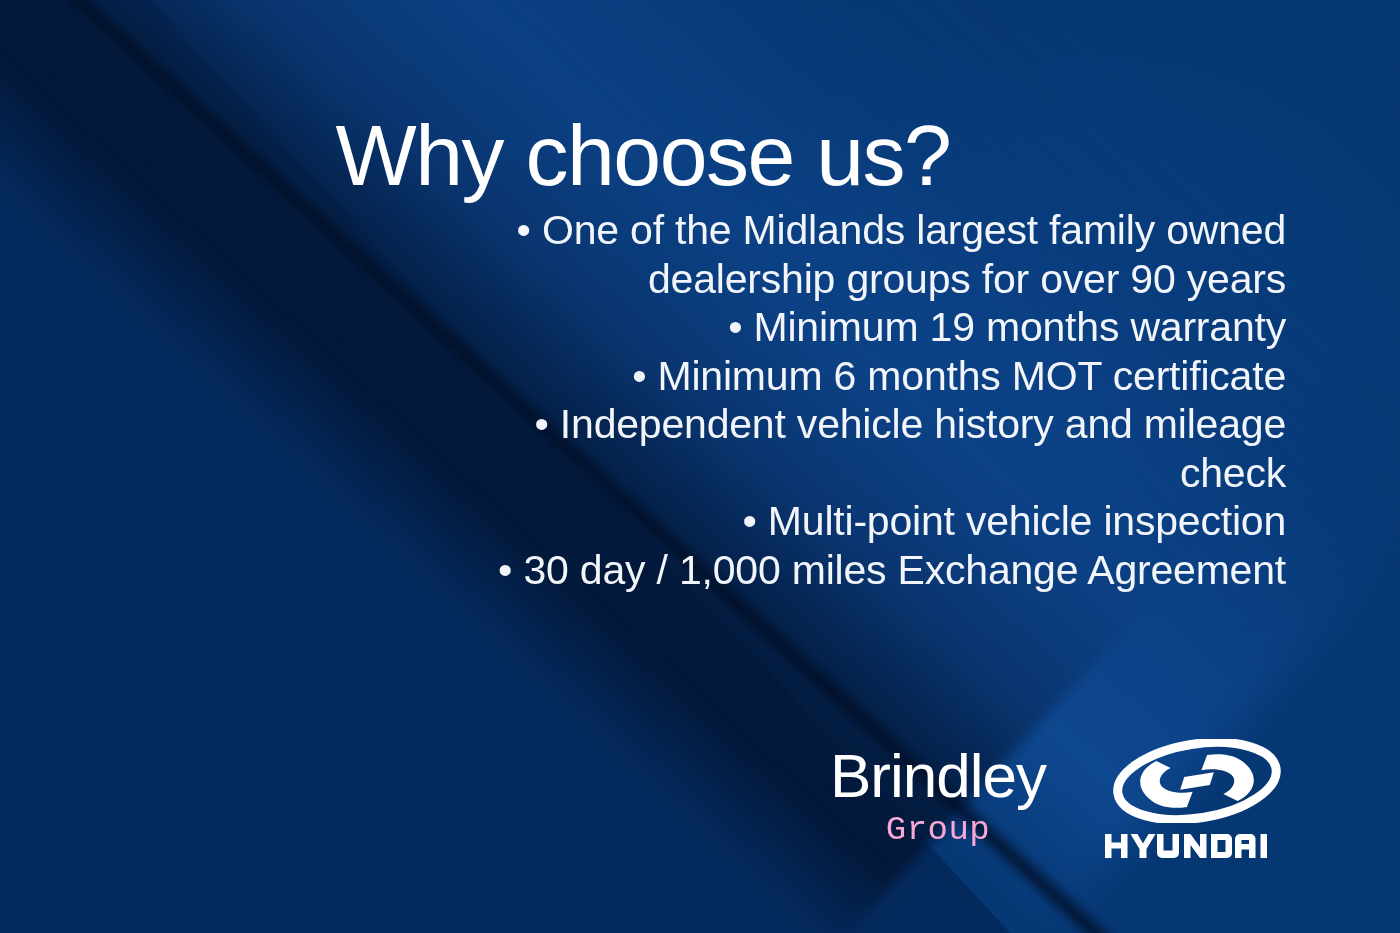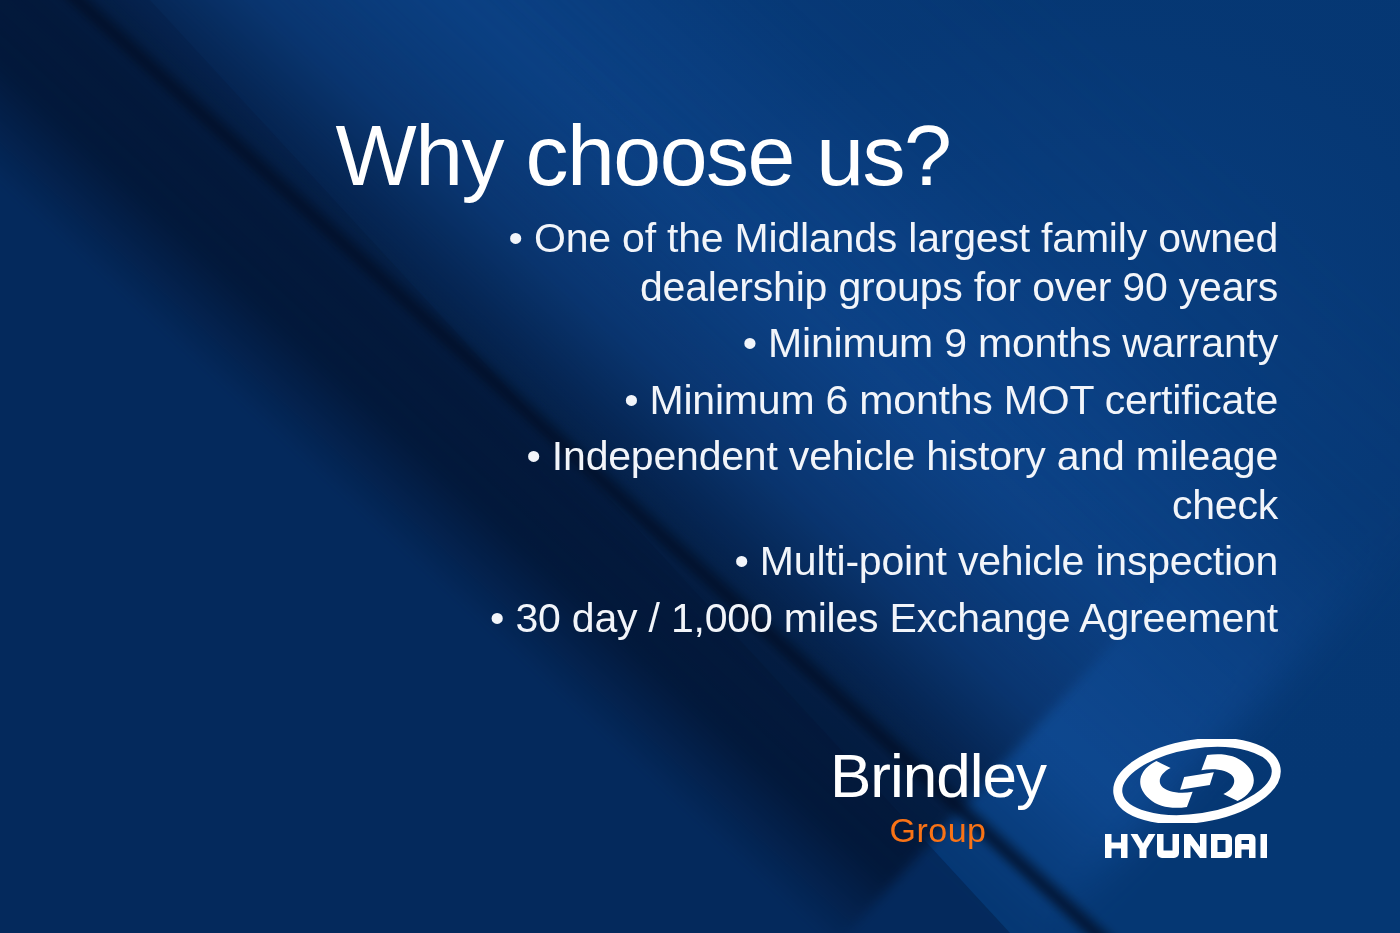--- a/index.html
+++ b/index.html
@@ -118,21 +118,21 @@
     margin: 0;
     padding: 0;
     text-align: right;
     color: #f2f5fa;
     font-size: 41px;
     font-weight: 300;
     line-height: 48.5px;
     letter-spacing: -0.2px;
   }
   .benefits li {
-    margin: 8px;
+    margin: 0;
     padding: 0;
   }
 
   
   .logo-row {
     position: absolute;
     right: 110px;
     bottom: 72px;
     display: flex;
     align-items: flex-start;
@@ -147,26 +147,27 @@
     justify-content: center;
   }
   .brindley-word {
     color: #ffffff;
     font-size: 62px;
     font-weight: 400;
     letter-spacing: -1px;
     line-height: 1;
   }
   .brindley-sub {
-    color: #f97316;
+    color: #f9a8d4;
     font-size: 34px;
     font-weight: 300;
     letter-spacing: 0.5px;
     line-height: 1;
     margin-top: 6px;
+    font-family: Liberation Mono, monospace;
   }
 
   .hyundai-logo {
     display: flex;
     flex-direction: column;
     align-items: center;
   }
   .hyundai-emblem {
     width: 184px;
     height: 84px;
@@ -190,21 +191,21 @@
   <div class="bg-band-light"></div>
   <div class="bg-band-shadow"></div>
   <div class="bg-crease"></div>
 
   <div class="content">
 
     <h1 class="page-title">Why choose us?</h1>
 
     <ul class="benefits">
       <li>• One of the Midlands largest family owned dealership groups for over 90 years</li>
-      <li>• Minimum 9 months warranty</li>
+      <li>• Minimum 19 months warranty</li>
       <li>• Minimum 6 months MOT certificate</li>
       <li>• Independent vehicle history and mileage check</li>
       <li>• Multi-point vehicle inspection</li>
       <li>• 30 day / 1,000 miles Exchange Agreement</li>
     </ul>
 
     <div class="logo-row">
 
       <div class="brindley-logo">
         <span class="brindley-word">Brindley</span>

